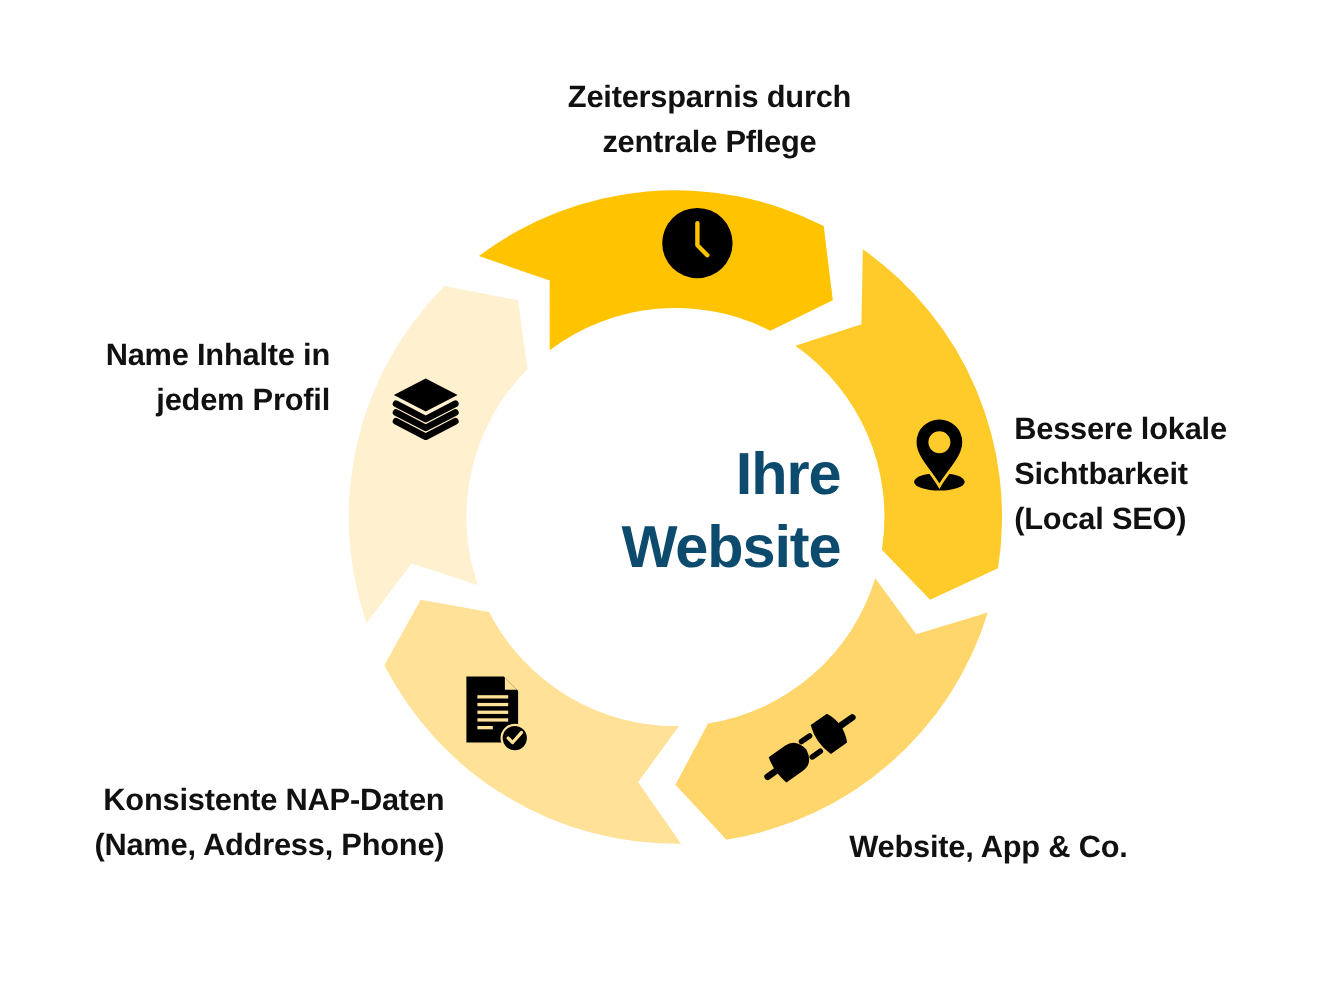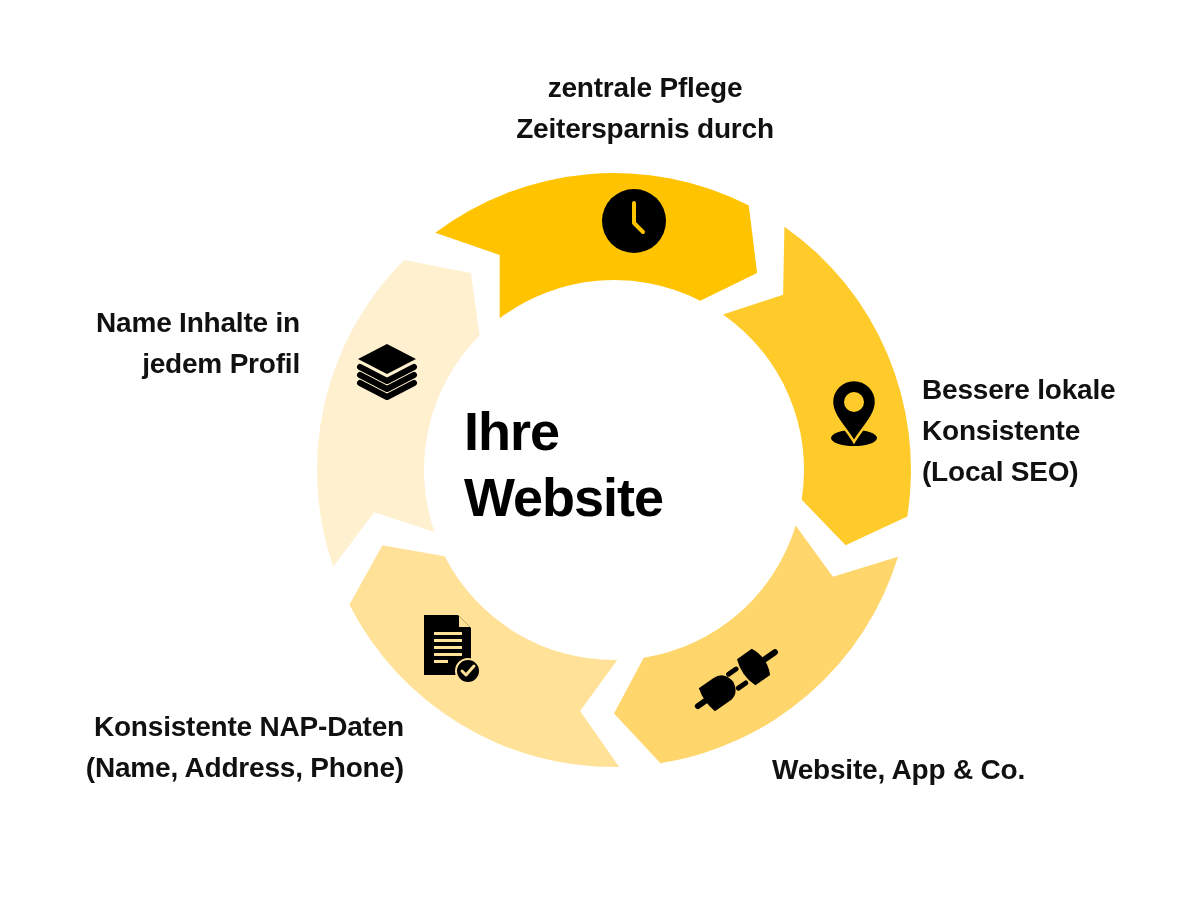--- a/index.html
+++ b/index.html
@@ -1,22 +1,22 @@
 <!DOCTYPE html>
 <html><head>
 <meta charset="utf-8">
 <style>
   html, body { margin:0; padding:0; background:#ffffff; }
   body { width:1204px; height:903px; position:relative; overflow:hidden;
          font-family:"Liberation Sans", "DejaVu Sans", sans-serif; color:#000; }
   #ring { position:absolute; left:0; top:0; width:1204px; height:903px; }
   .label { position:absolute; font-weight:bold; font-size:28px; line-height:41px; color:#111; white-space:nowrap; letter-spacing:-0.2px; }
   .label span { display:block; }
-  .center-title { position:absolute; left:464px; top:398px; width:300px; text-align:left;
-                  font-weight:bold; font-size:54px; line-height:66px; color:#000000; letter-spacing:-1px; }
+  .center-title { position:absolute; left:464px; top:398px; width:300px; text-align:right;
+                  font-weight:bold; font-size:54px; line-height:66px; color:#0c4a6e; letter-spacing:-1px; }
   .center-title span { display:block; }
 </style>
 </head>
 <body>
 
 <svg id="ring" viewBox="0 0 1204 903" xmlns="http://www.w3.org/2000/svg">
   <g id="segments">
       <path d="M 435.3,232.8 A 297 297 0 0 1 748.8,205.4 L 757.1,273.0 L 700.3,300.7 A 190 190 0 0 0 499.7,318.3 L 499.7,255.0 Z" fill="#FFC300"></path>
       <path d="M 784.4,226.7 A 297 297 0 0 1 907.3,516.5 L 845.6,545.2 L 801.7,499.7 A 190 190 0 0 0 723.0,314.4 L 783.1,294.8 Z" fill="#FFCB2B"></path>
       <path d="M 898.0,556.8 A 297 297 0 0 1 660.5,763.3 L 614.0,713.5 L 643.7,657.7 A 190 190 0 0 0 795.7,525.6 L 832.9,576.7 Z" fill="#FFD66B"></path>
@@ -71,27 +71,27 @@
     </g>
   </g>
 </svg>
 
 <div class="center-title">
   <span>Ihre</span>
   <span>Website</span>
 </div>
 
 <div class="label" style="left:480px; top:67px; width:330px; text-align:center;">
+  <span>Zeitersparnis durch</span>
   <span>zentrale Pflege</span>
-  <span>Zeitersparnis durch</span>
 </div>
 
 <div class="label" style="left:922px; top:369px; text-align:left;">
   <span>Bessere lokale</span>
-  <span>Konsistente</span>
+  <span>Sichtbarkeit</span>
   <span>(Local SEO)</span>
 </div>
 
 <div class="label" style="left:772px; top:749px; text-align:left;">
   <span>Website, App &amp; Co.</span>
 </div>
 
 <div class="label" style="left:20px; top:706px; width:384px; text-align:right;">
   <span>Konsistente NAP-Daten</span>
   <span>(Name, Address, Phone)</span>

